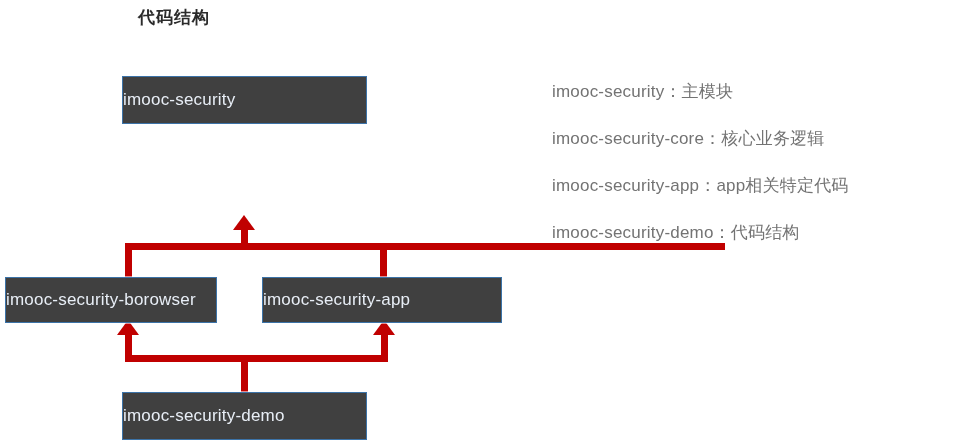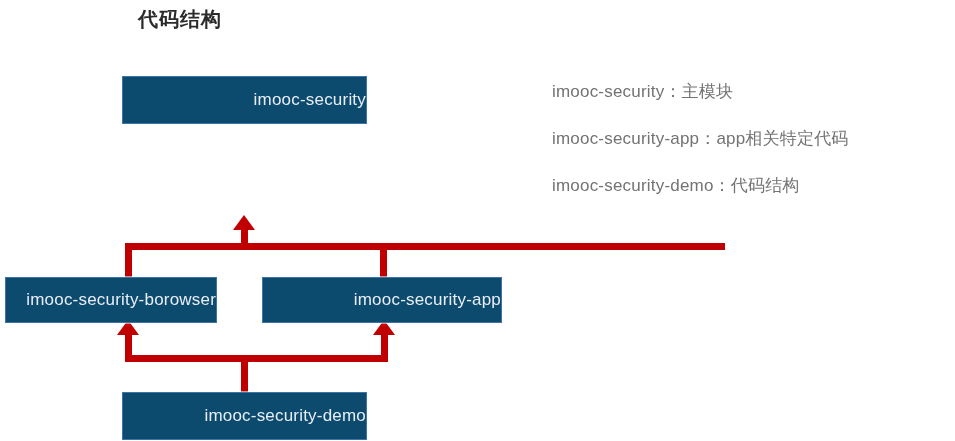--- a/index.html
+++ b/index.html
@@ -14,38 +14,38 @@
     background: #ffffff;
     overflow: hidden;
     font-family: "Liberation Sans", "DejaVu Sans", sans-serif;
   }
 
   
   #title {
     position: absolute;
     left: 138px;
     top: 6px;
-    font-size: 20px;
+    font-size: 17px;
     font-weight: bold;
     color: #2b2b2b;
     letter-spacing: 1px;
     white-space: nowrap;
     text-align: center;
   }
 
   
   .module-box {
     position: absolute;
     box-sizing: border-box;
-    background: #0c4a6e;
+    background: #404040;
     border: 1px solid #3c73a8;
     box-shadow: 0 0 0 1px rgba(255,255,255,0.55);
     display: flex;
     align-items: center;
-    justify-content: flex-end;
+    justify-content: flex-start;
     color: #e8eef6;
     font-size: 17px;
     letter-spacing: 0.2px;
     white-space: nowrap;
     z-index: 3;
   }
 
   #box-security   { left: 122px; top: 76px;  width: 245px; height: 48px; }
   #box-core       { left: 122px; top: 170px; width: 245px; height: 48px; }
   #box-browser    { left: 5px;   top: 277px; width: 212px; height: 46px; }
@@ -135,17 +135,18 @@
 
   <div class="conn conn-v" id="conn-dn-stem"></div>
   <div class="conn conn-h" id="conn-dn-bar"></div>
   <div class="conn conn-v" id="conn-dn-left-v"></div>
   <div class="conn conn-v" id="conn-dn-right-v"></div>
   <div class="arrow-up" id="arrow-browser"></div>
   <div class="arrow-up" id="arrow-app"></div>
 
   <div id="legend">
     <div class="legend-row">imooc-security：主模块</div>
+    <div class="legend-row">imooc-security-core：核心业务逻辑</div>
     <div class="legend-row">imooc-security-app：app相关特定代码</div>
     <div class="legend-row">imooc-security-demo：代码结构</div>
   </div>
 
 </div>
 
 </body></html>

